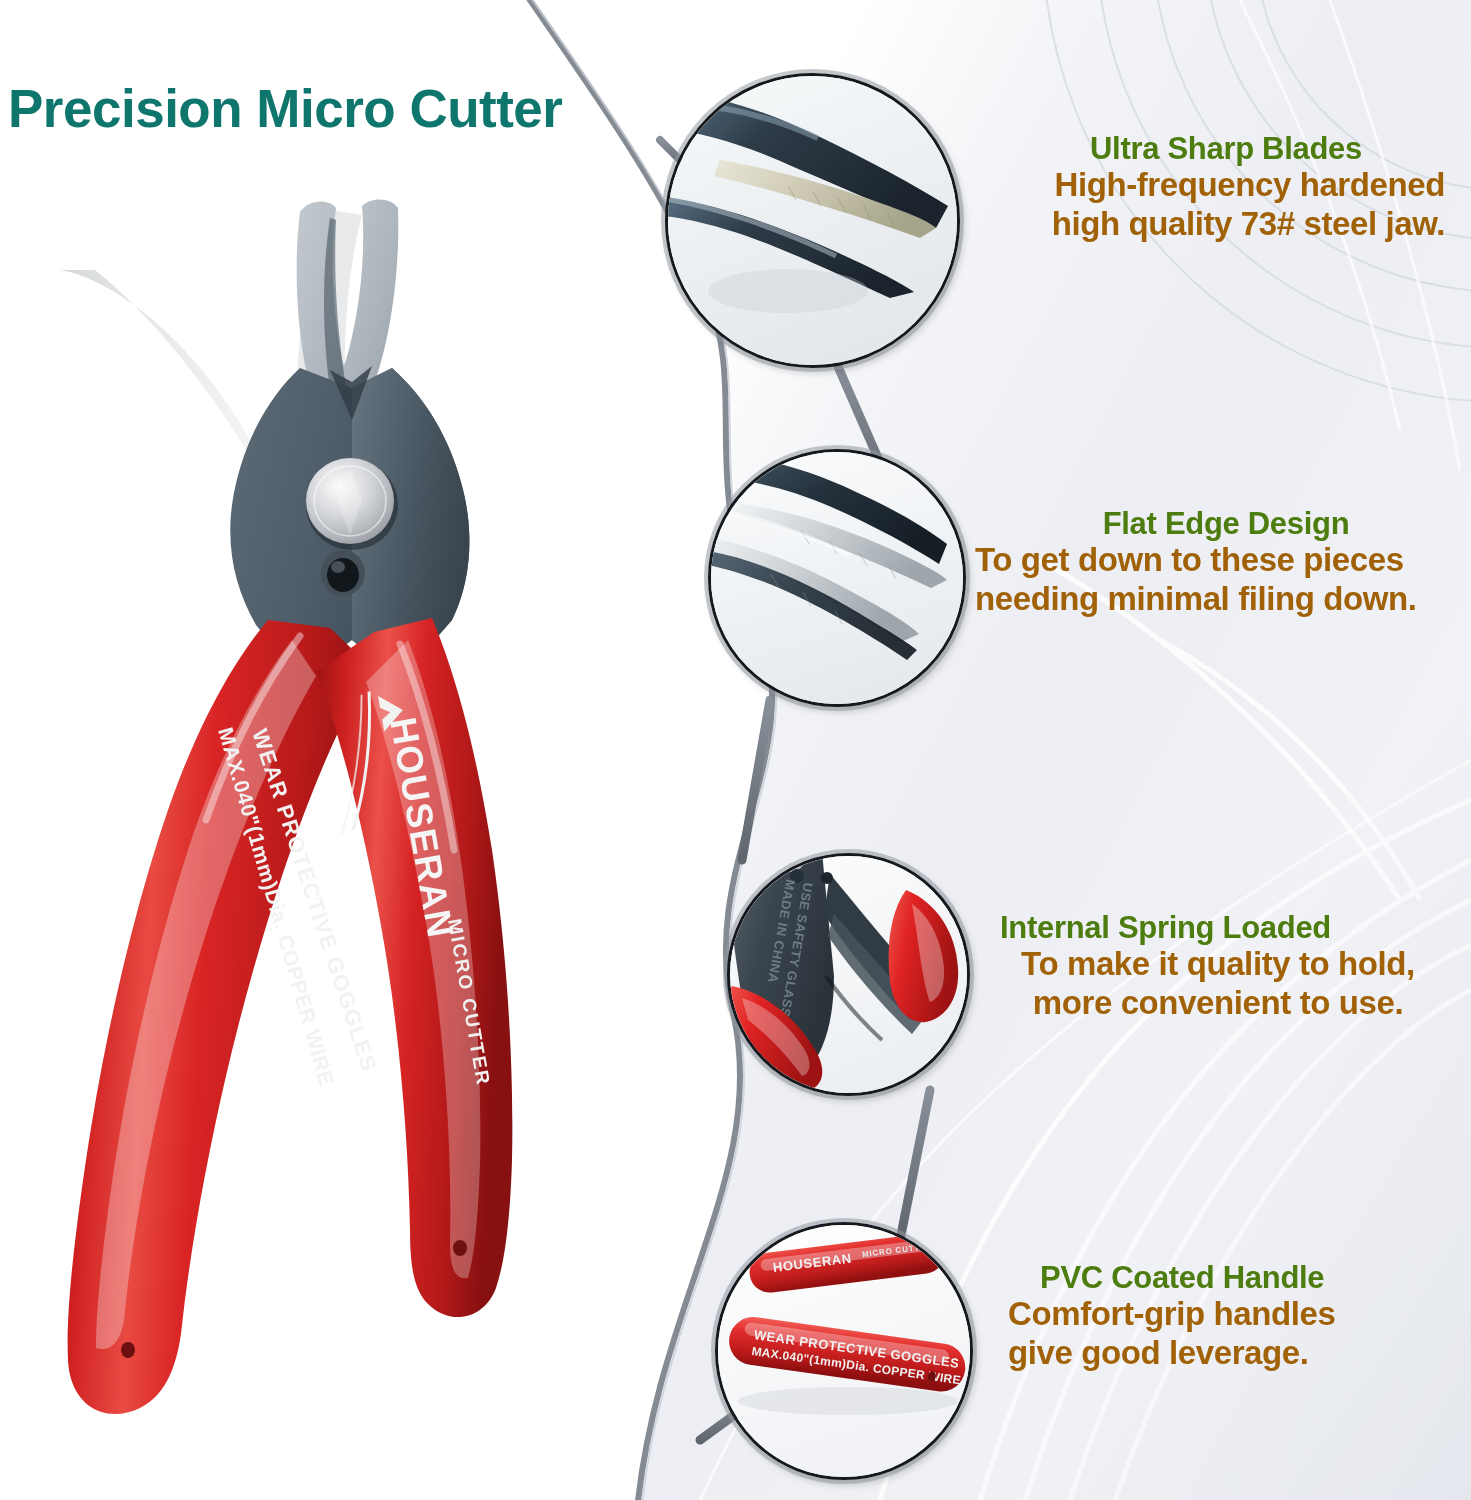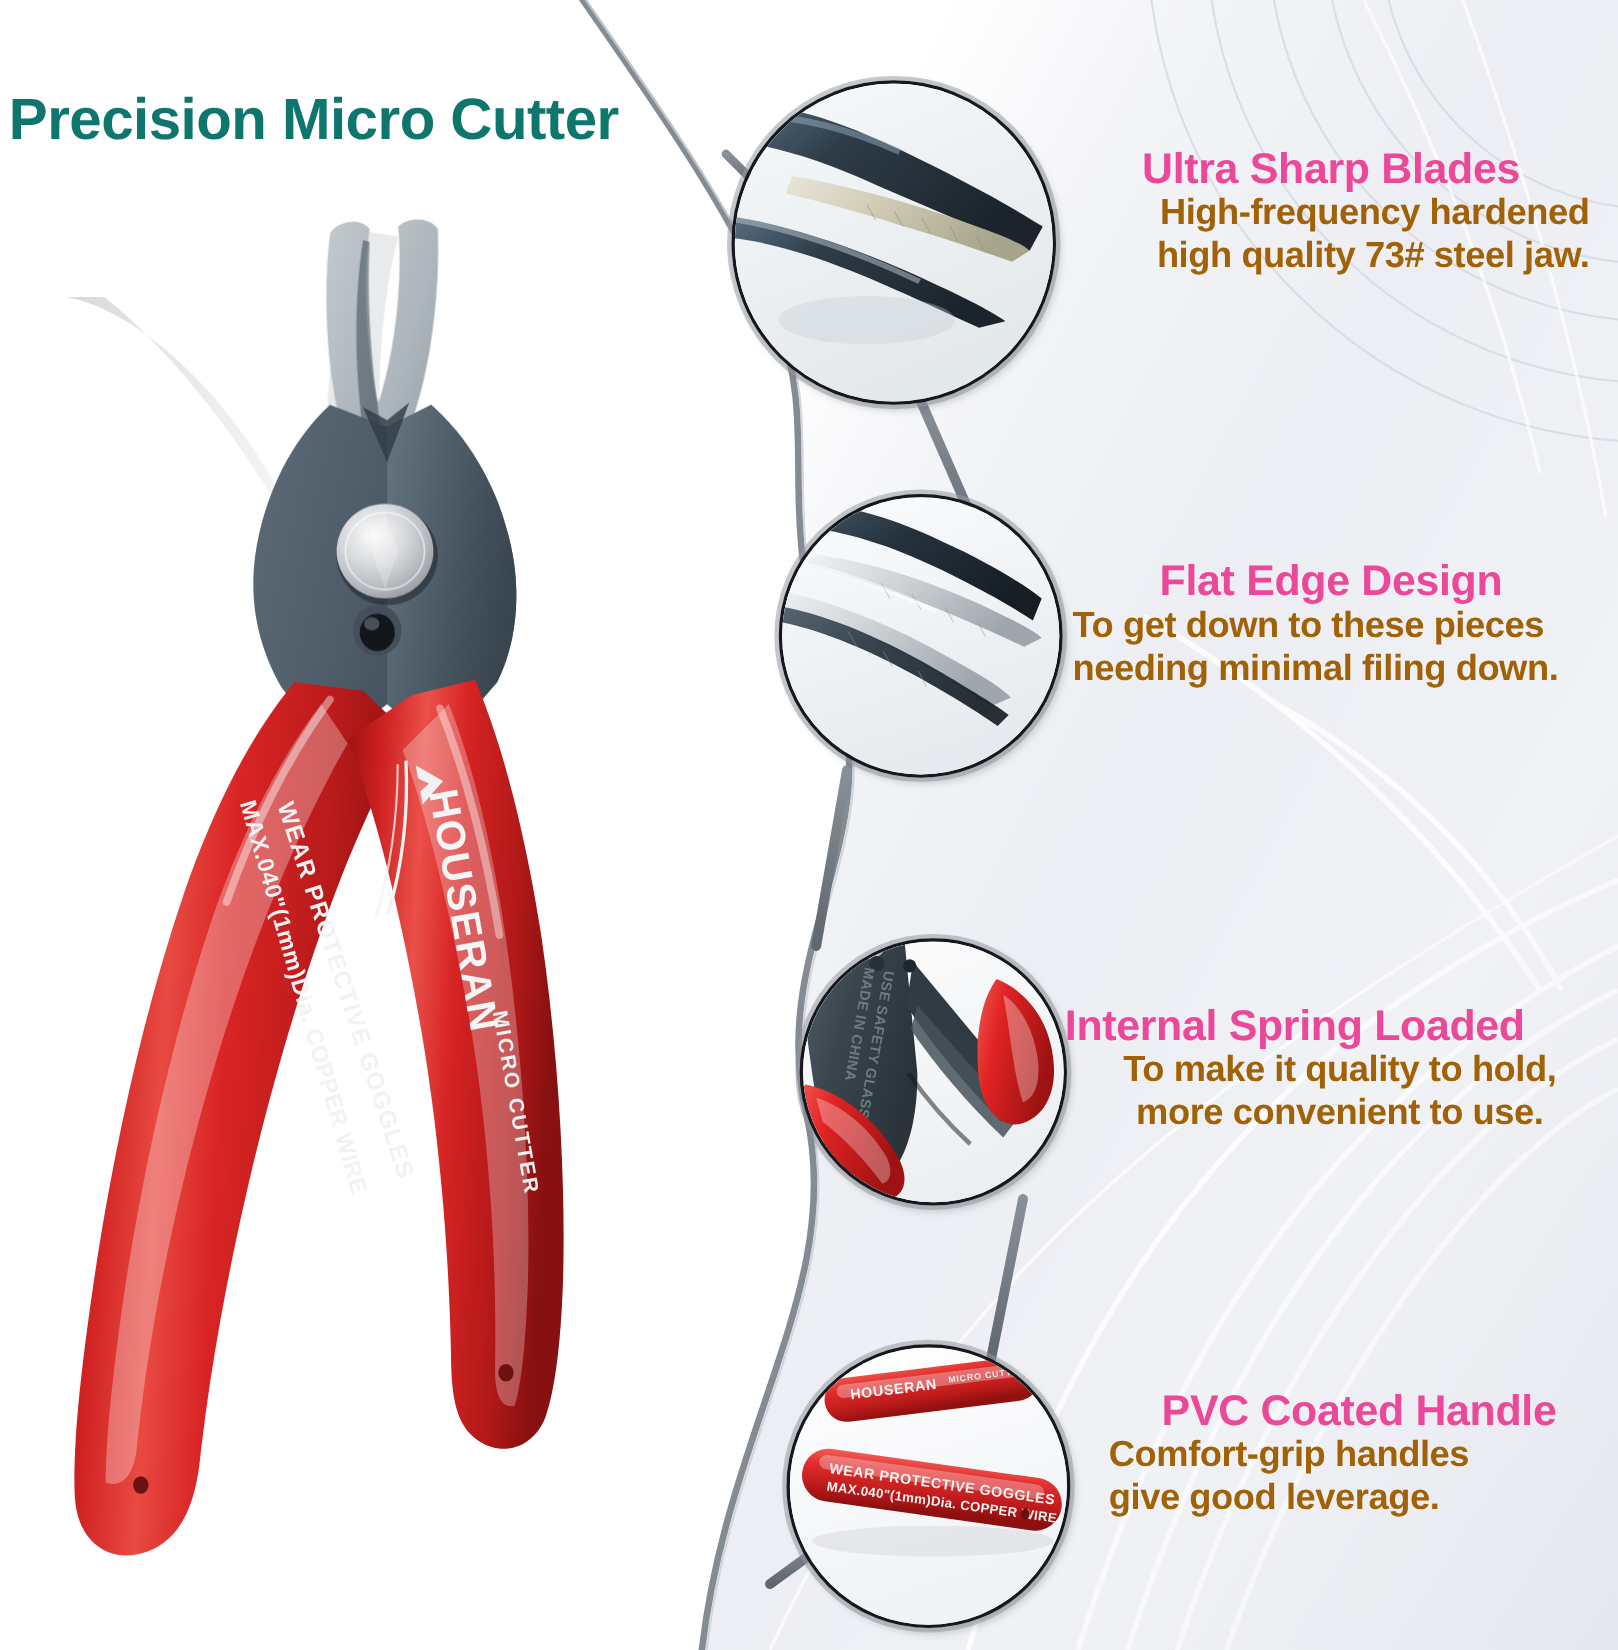--- a/index.html
+++ b/index.html
@@ -26,38 +26,38 @@
     font-size:53px; font-weight:bold;
     color:#0f766e;
     letter-spacing:-0.5px;
     white-space:nowrap;
     font-stretch:condensed;
   }
 
   
   .feature { position:absolute; width:500px; }
   .feature .f-title {
-    color:#ec4899; font-size:39px; font-weight:bold;
-    line-height:1.06; white-space:nowrap; letter-spacing:-0.3px;
+    color:#4d7c0f; font-size:31px; font-weight:bold;
+    line-height:1.06; white-space:nowrap; letter-spacing:-0.3px;margin-left:32px;
   }
   .feature .f-body {
     color:#a16207; font-size:33px; font-weight:600;
     line-height:1.18; letter-spacing:-0.4px;
   }
   .feature .f-body span { display:block; white-space:nowrap; }
 
   .f1 { left:975px; top:133px; text-align:right; width:470px; }
   .f1 .f-title { text-align:center; }
   .f2 { left:975px; top:508px; width:470px; text-align:left; }
   .f2 .f-title { text-align:center; }
   .f3 { left:968px; top:912px; width:500px; text-align:left; }
   .f3 .f-title { text-align:left; }
   .f3 .f-body { text-align:center; }
   .f4 { left:1008px; top:1262px; width:455px; }
-  .f4 .f-title { text-align:center; }
+  .f4 .f-title { text-align:left; }
   .f4 .f-body { text-align:left; }
 
   
   .circle {
     position:absolute; border-radius:50%;
     overflow:hidden;
     border:3px solid #15181c;
     box-shadow:0 0 0 4px rgba(150,155,162,0.55), 3px 4px 9px rgba(0,0,0,0.22);
   }
   .circle svg { display:block; }

